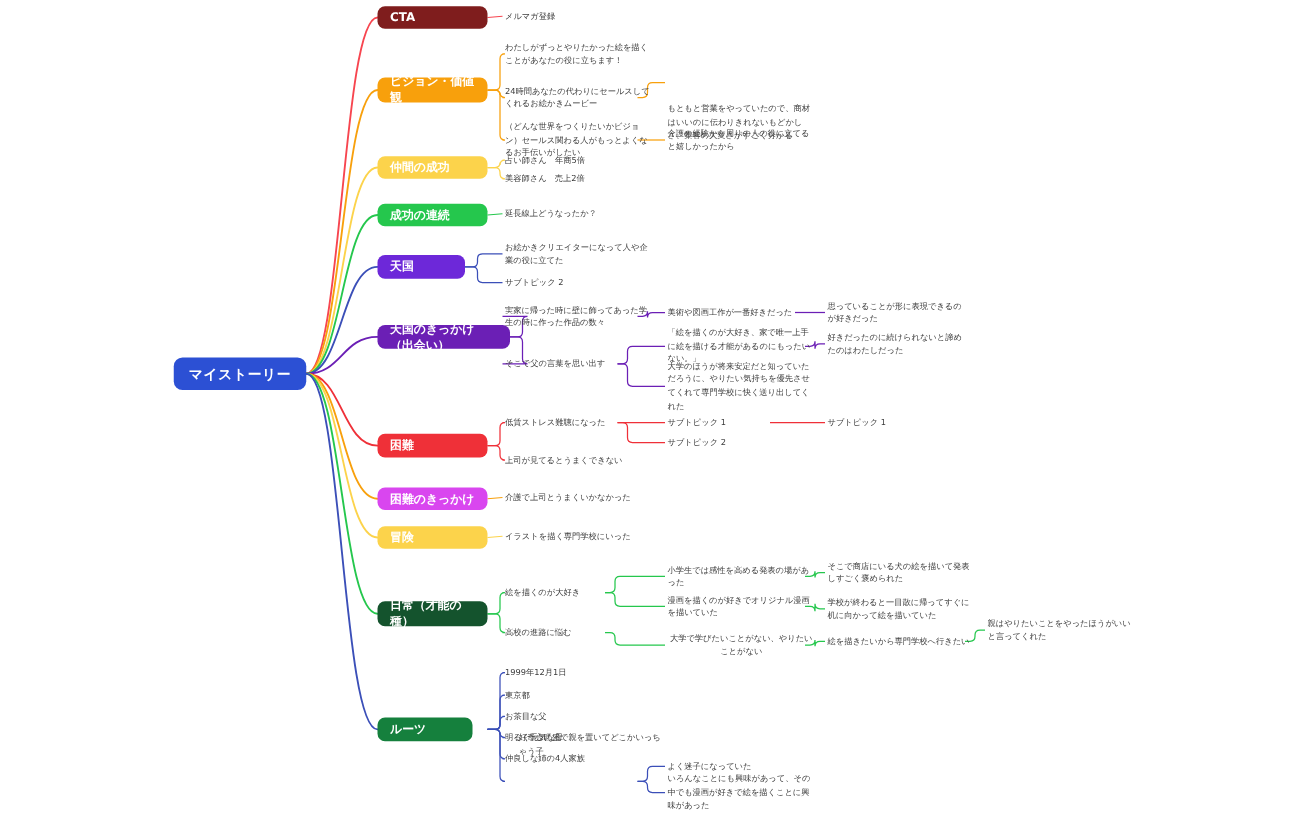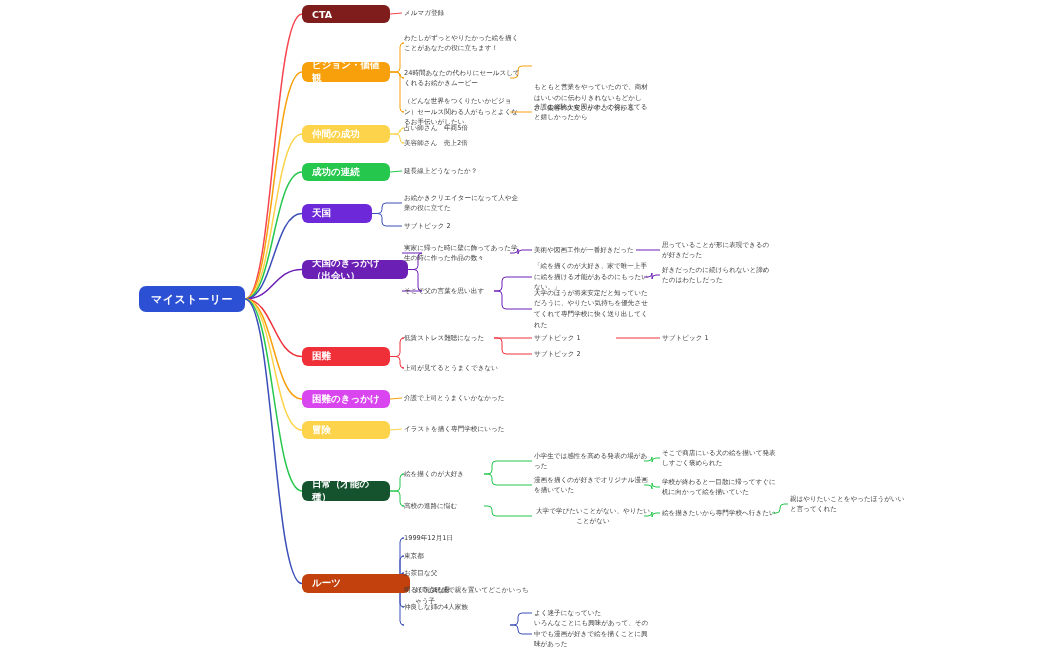--- a/index.html
+++ b/index.html
@@ -136,21 +136,21 @@
       </div>
       <div class="leaf l2" style="left: 404px; width: 90px; top: 468.5px;">絵を描くのが大好き</div>
       <div class="leaf l3" style="left: 534px; width: 118px; top: 450.5px;">小学生では感性を高める発表の場があった</div>
       <div class="leaf l4" style="left: 662px; width: 118px; top: 447.5px;">そこで商店にいる犬の絵を描いて発表しすごく褒められた</div>
       <div class="leaf l3" style="left: 534px; width: 118px; top: 474.5px;">漫画を描くのが好きでオリジナル漫画を描いていた</div>
       <div class="leaf l4" style="left: 662px; width: 118px; top: 476.5px;">学校が終わると一目散に帰ってすぐに机に向かって絵を描いていた</div>
       <div class="leaf l2" style="left: 404px; width: 90px; top: 500.5px;">高校の進路に悩む</div>
       <div class="leaf l3" style="left: 534px; width: 118px; top: 505.5px; text-align: center;">大学で学びたいことがない、やりたいことがない</div>
       <div class="leaf l4" style="left: 662px; width: 118px; top: 507.5px;">絵を描きたいから専門学校へ行きたい</div>
       <div class="leaf l5" style="left: 790px; width: 118px; top: 493.5px;">親はやりたいことをやったほうがいいと言ってくれた</div>
-      <div class="node lvl1" style="left: 302px; top: 574px; width: 108px; height: 19px; background: #c2410c;">
+      <div class="node lvl1" style="left: 302px; top: 574px; width: 76px; height: 19px; background: #15803d;">
         <span>ルーツ</span>
       </div>
       <div class="leaf l2" style="left: 404px; width: 80px; top: 532.5px;">1999年12月1日</div>
       <div class="leaf l2" style="left: 404px; width: 80px; top: 550.5px;">東京都</div>
       <div class="leaf l2" style="left: 404px; width: 80px; top: 567.5px;">お茶目な父</div>
       <div class="leaf l2" style="left: 404px; width: 80px; top: 584.5px;">明るく元気な母</div>
       <div class="leaf l2" style="left: 404px; width: 80px; top: 601.5px;">仲良しな姉の4人家族</div>
       <div class="leaf l2" style="left: 404px; width: 116px; top: 585px; margin-left: 11px;">好奇心旺盛で親を置いてどこかいっちゃう子</div>
       <div class="leaf l3" style="left: 534px; width: 118px; top: 607.5px;">よく迷子になっていた</div>
       <div class="leaf l3" style="left: 534px; width: 118px; top: 618px;">いろんなことにも興味があって、その中でも漫画が好きで絵を描くことに興味があった</div>

